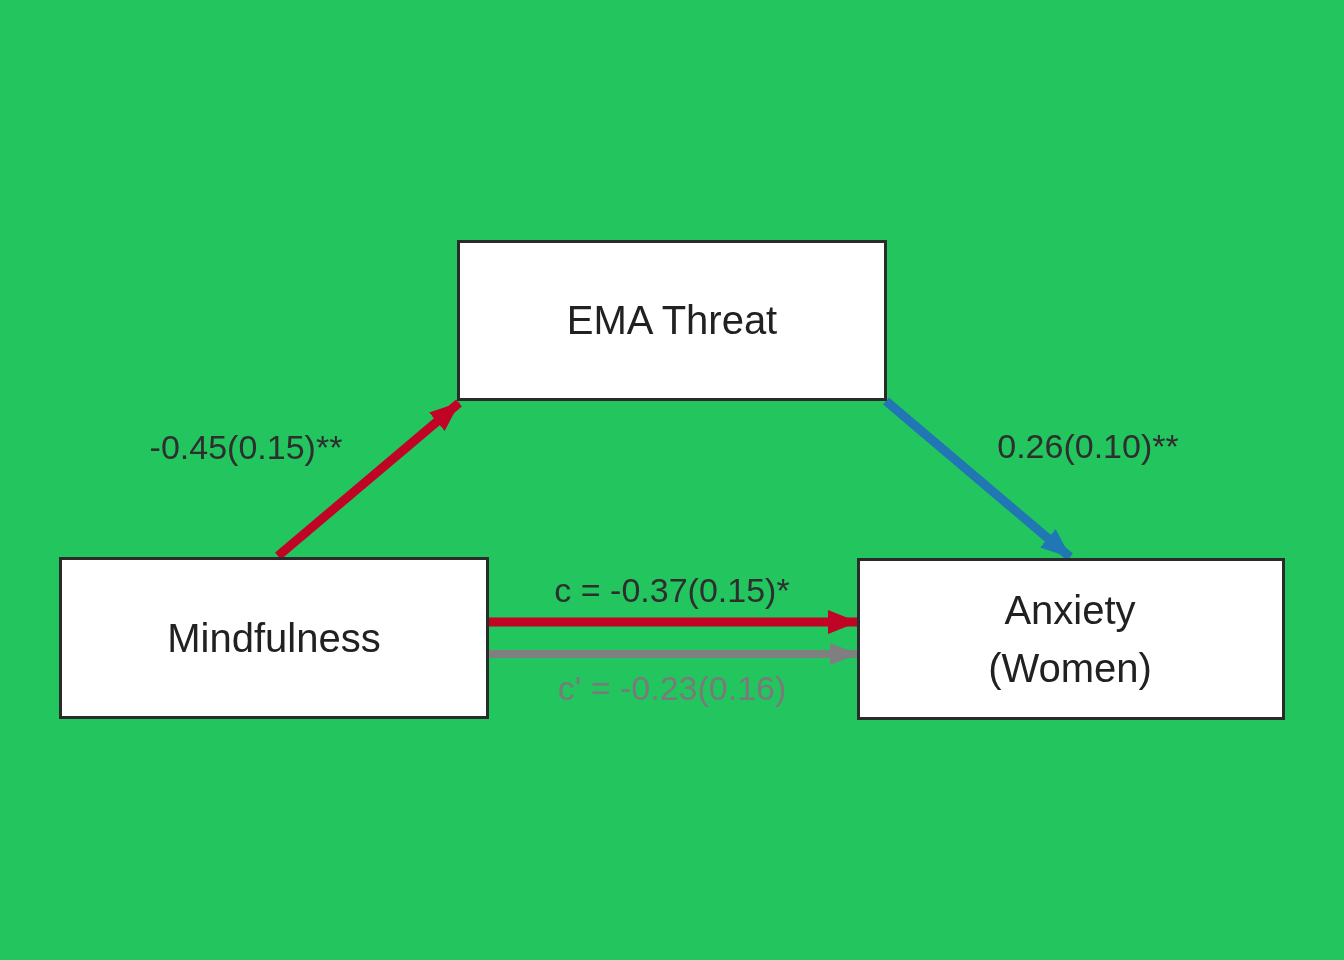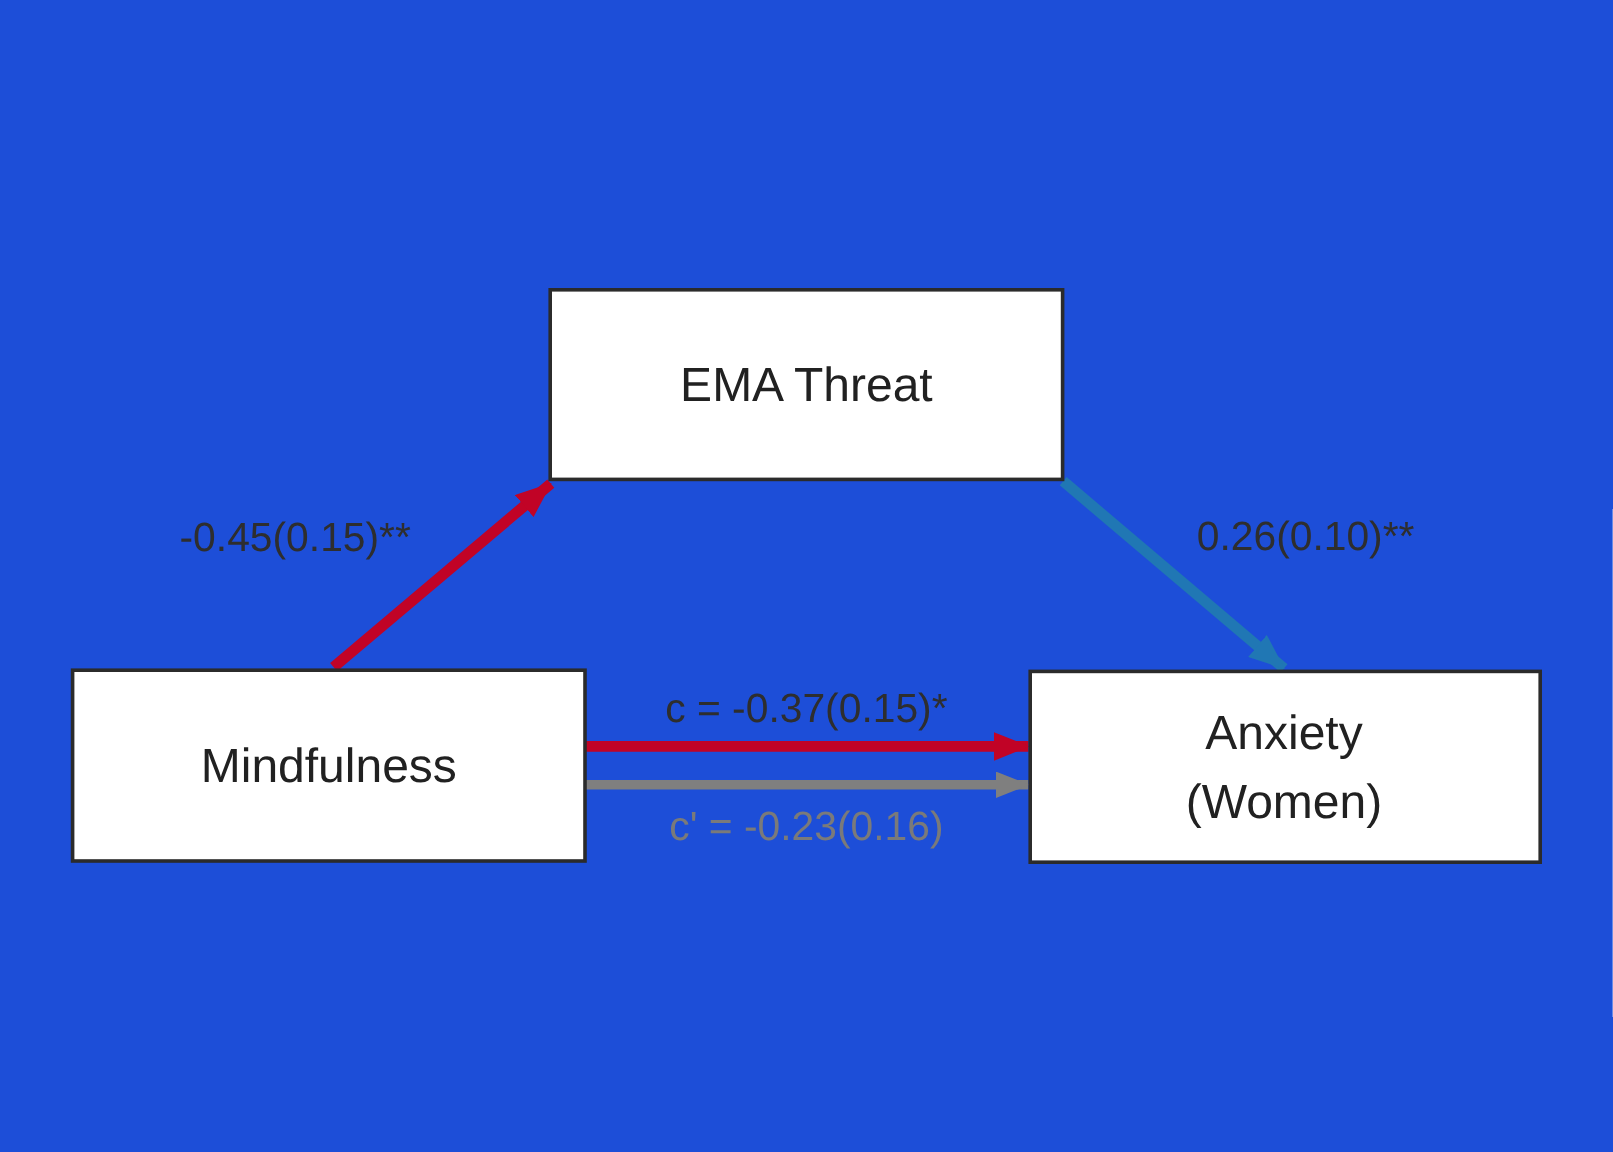--- a/index.html
+++ b/index.html
@@ -4,21 +4,21 @@
 <style>
   html, body {
     margin: 0;
     padding: 0;
     background: #ffffff;
   }
   .figure-canvas {
     position: relative;
     width: 1344px;
     height: 960px;
-    background: #1d4ed8;
+    background: #22c55e;
     overflow: hidden;
   }
   svg {
     display: block;
     width: 1344px;
     height: 960px;
   }
   svg text {
     font-family: "Liberation Sans", "DejaVu Sans", sans-serif;
   }

